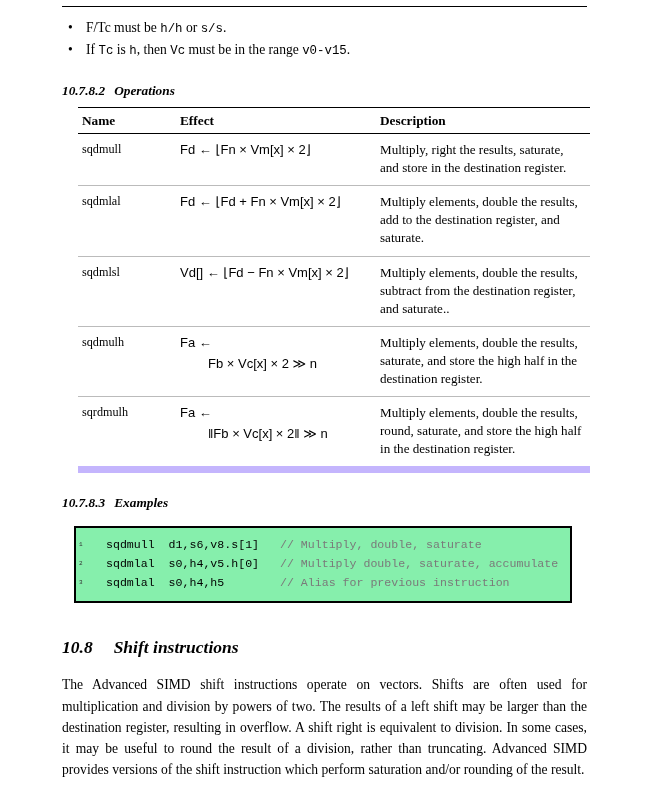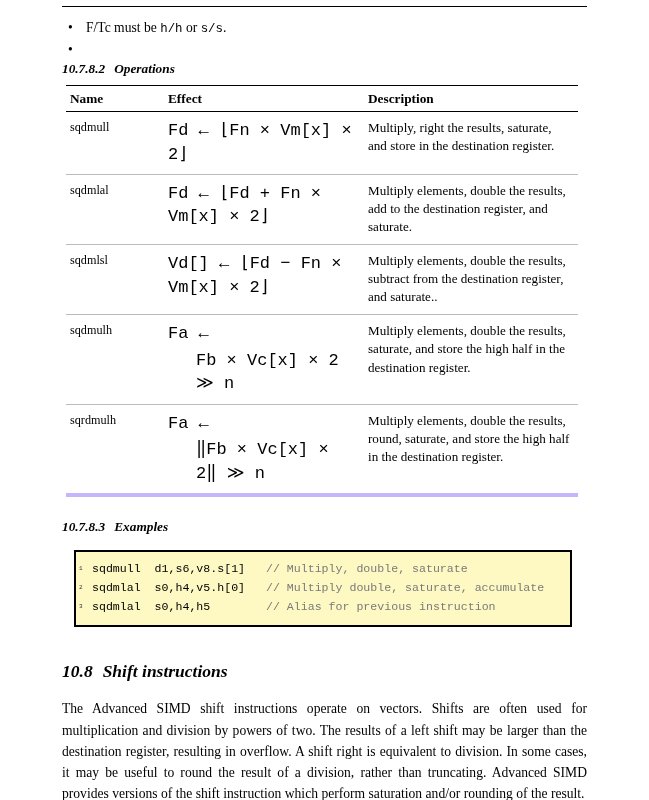--- a/index.html
+++ b/index.html
@@ -74,21 +74,21 @@
   }
   h3.subsec .num {
     margin-right: 9px;
     text-align: center;
   }
 
   
   table.ops {
     border-collapse: collapse;
     width: 100%;
-    margin-left: 4px;
+    margin-left: 16px;
     width: 512px;
     font-size: 13.3px;
   }
   table.ops thead th {
     text-align: left;
     font-weight: bold;
     font-size: 13.3px;
     padding: 2px 4px 4px 4px;
     border-bottom: 1px solid #000;
     vertical-align: bottom;
@@ -97,51 +97,51 @@
     border-top: 1px solid #000;
     padding-top: 5px;
   }
   table.ops td {
     vertical-align: top;
     padding: 7px 6px 8px 4px;
     border-bottom: 1px solid #bbb;
     line-height: 1.38;
   }
   table.ops tbody tr:last-child td {
-    border-bottom: 4px solid #c4b5fd;
+    border-bottom: 7px solid #c4b5fd;
   }
   td.name {
     width: 88px;
     font-family: Liberation Serif, serif;
     font-size: 12.2px;
     white-space: nowrap;
   }
   td.effect {
     width: 190px;
-    font-family: Liberation Mono, monospace;
-    font-size: 17px;
+    font-family: Liberation Sans, sans-serif;
+    font-size: 13px;
   }
   td.desc {
     font-family: "Liberation Serif", serif;
     font-size: 13.1px;
   }
   .effect .line2 {
     display: block;
     margin-left: 28px;
     margin-top: 3px;
   }
 
   
   .codebox {
     margin: 15px 0 0 12px;
     width: 498px;
     border: 2px solid #000;
-    padding: 8px 10px 9px 16px;
+    padding: 8px 10px 9px 30px;
     box-sizing: border-box;
-    background: #fef9c3;
+    background: #86efac;
     position: relative;
   }
   .codebox .line {
     font-family: "Liberation Mono", monospace;
     font-size: 11.6px;
     line-height: 1.62;
     white-space: pre;
   }
   .codebox .cmt { color: #7a7a7a; }
   .linenums {
@@ -155,21 +155,21 @@
   }
 
   
   h2.sec {
     font-family: "Liberation Serif", serif;
     font-style: italic;
     font-weight: bold;
     font-size: 17.5px;
     margin: 34px 0 16px 0;
   }
-  h2.sec .num { margin-right: 10px; }
+  h2.sec .num { margin-right: 21px; }
 
   p.body {
     font-size: 13.6px;
     line-height: 1.56;
     margin: 0;
     text-align: justify;
     text-justify: inter-word;
   }
 </style>
 </head>
@@ -179,20 +179,21 @@
 
   <div class="rule"></div>
 
   <ul class="bullets">
     <li>
       <span class="bullet">•</span>
       <span>F/Tc must be <code class="mono">h/h</code> or <code class="mono">s/s</code>.</span>
     </li>
     <li>
       <span class="bullet">•</span>
+      <span>If <code class="mono">Tc</code> is <code class="mono">h</code>, then <code class="mono">Vc</code> must be in the range <code class="mono">v0-v15</code>.</span>
     </li>
   </ul>
 
   <h3 class="subsec">
     <span class="num">10.7.8.2</span><span>Operations</span>
   </h3>
 
   <table class="ops">
     <thead>
       <tr class="top">

